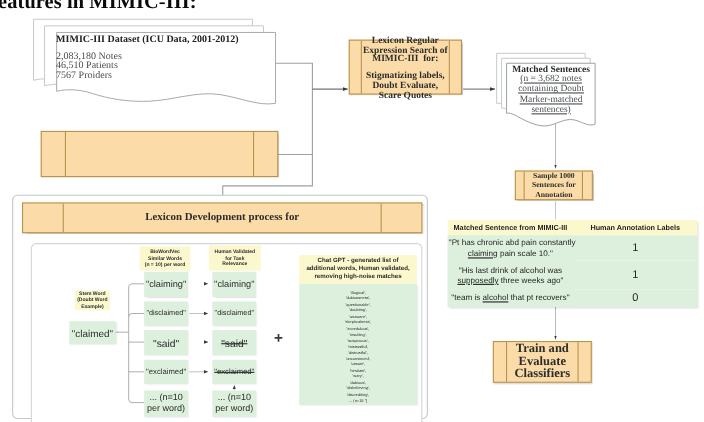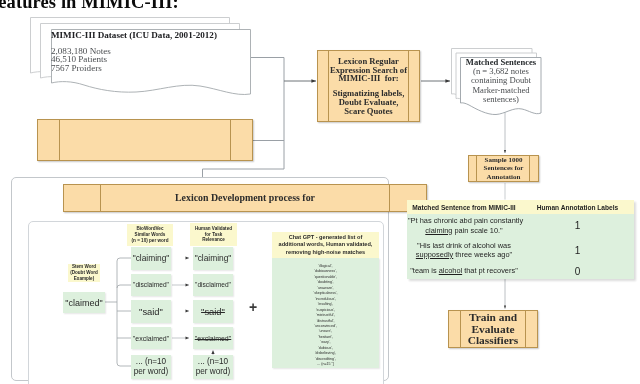--- a/index.html
+++ b/index.html
@@ -17,21 +17,21 @@
   
   .doc-text{left:51px;top:30px;width:180px;color:#3c4043;}
   .doc-head{font-family:"Liberation Serif",serif;font-weight:bold;font-size:9.1px;
       line-height:10px;color:#202124;white-space:nowrap;}
   .doc-body{font-family:"Liberation Serif",serif;font-size:9.1px;line-height:8.4px;
       color:#4a4d50;margin-top:7px;}
 
   .ms-text{left:458px;top:58px;width:86px;text-align:center;color:#4a4d50;}
   .ms-head{font-family:"Liberation Serif",serif;font-weight:bold;font-size:8.6px;
       line-height:9.2px;color:#262a2d;}
-  .ms-body{font-family:"Liberation Serif",serif;font-size:8.6px;line-height:9.2px;color:#4a4d50;}
+  .ms-body{font-family:"Liberation Serif",serif;font-size:8.6px;line-height:9.2px;color:#4a4d50;text-decoration:underline;}
 
   
   .proc-box{background:#fbdca8;border:1px solid #b8934f;box-sizing:border-box;
       box-shadow:1px 1px 1.4px rgba(0,0,0,.22);}
   .pb-bar{position:absolute;top:0;bottom:0;width:21px;}
   .pb-bar.l{left:0;border-right:1px solid #b8934f;}
   .pb-bar.r{right:0;border-left:1px solid #b8934f;}
   .pb-text{position:absolute;left:0;right:0;top:50%;transform:translateY(-50%);
       text-align:center;font-weight:bold;font-size:8.6px;line-height:8.7px;color:#2c2c2c;
       font-family:"Liberation Serif",serif;}
@@ -109,21 +109,21 @@
         <div>46,510 Patients</div>
         <div>7567 Proiders</div>
       </div>
   </div>
 
   <div class="abs proc-box" style="left:37px;top:119px;width:216px;height:42px;">
     <div class="pb-bar l"></div>
     <div class="pb-bar r"></div>
   </div>
 
-  <div class="abs proc-box" style="left:317px;top:50px;width:103px;height:72px;">
+  <div class="abs proc-box" style="left:317px;top:36px;width:103px;height:50px;">
     <div class="pb-bar l" style="width:10px"></div>
     <div class="pb-bar r" style="width:10px"></div>
     <div class="pb-text serif">
         <div>Lexicon Regular</div>
         <div>Expression Search of</div>
         <div>MIMIC-III &nbsp;for:</div>
         <div style="height: 6px;"></div>
         <div>Stigmatizing labels,</div>
         <div>Doubt Evaluate,</div>
         <div>Scare Quotes</div>
@@ -150,21 +150,21 @@
     <div class="pb-bar r" style="width:8px"></div>
     <div class="pb-text serif" style="font-size:7px;line-height:8.6px;">
         <div>Sample 1000</div>
         <div>Sentences for</div>
         <div>Annotation</div>
       </div>
   </div>
 
   <div class="abs outer-frame" style="left:11px;top:177px;width:378px;height:204px;"></div>
 
-  <div class="abs proc-box" style="left:20px;top:184px;width:364px;height:28px;margin-left:43px;">
+  <div class="abs proc-box" style="left:20px;top:184px;width:364px;height:28px;">
     <div class="pb-bar l" style="width:36px"></div>
     <div class="pb-bar r" style="width:36px"></div>
     <div class="pb-text serif" style="font-size:9.9px;line-height:10px;">
         <div>Lexicon Development process for</div>
       </div>
   </div>
 
   <div class="abs inner-frame" style="left:28px;top:221px;width:356px;height:170px;"></div>
 
   <div class="abs proc-box" style="left:448px;top:310px;width:90px;height:38px;">

